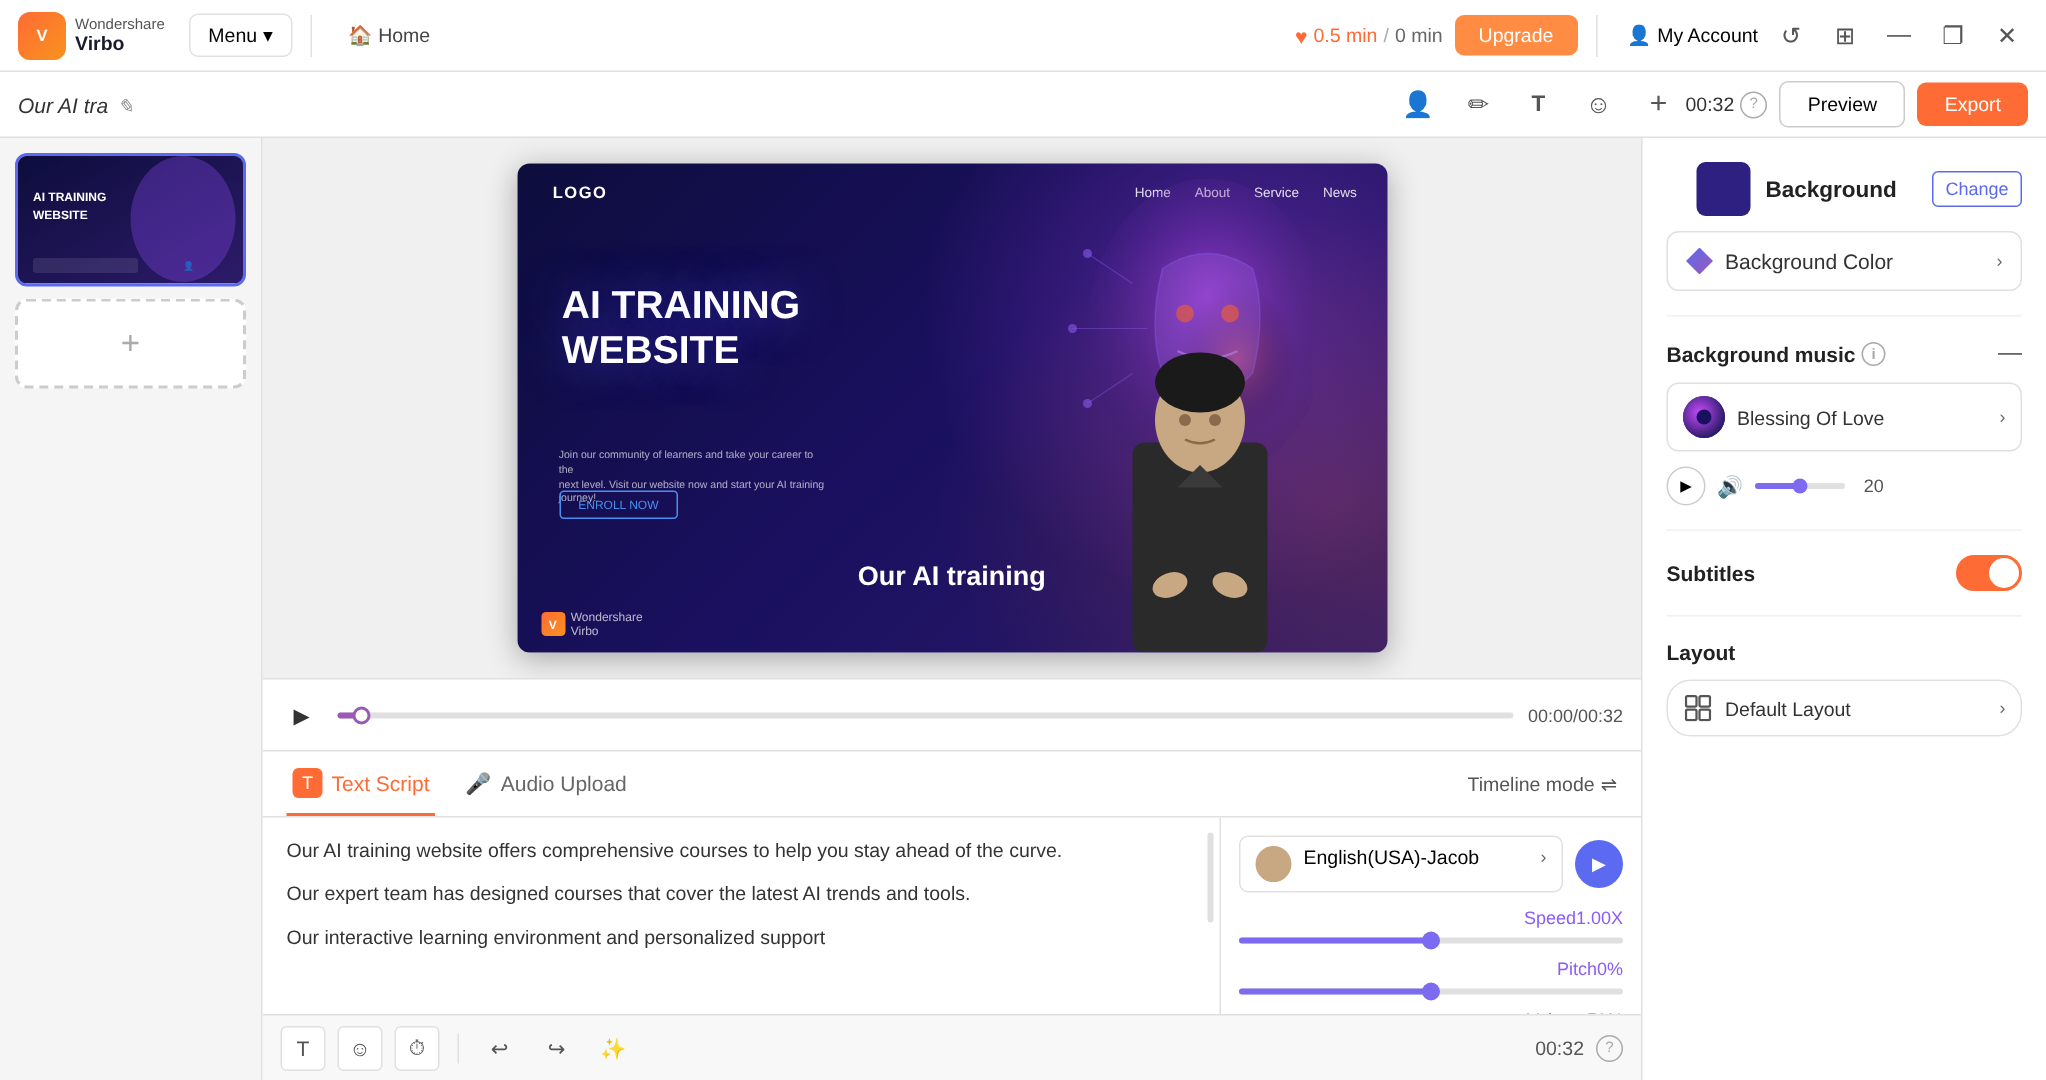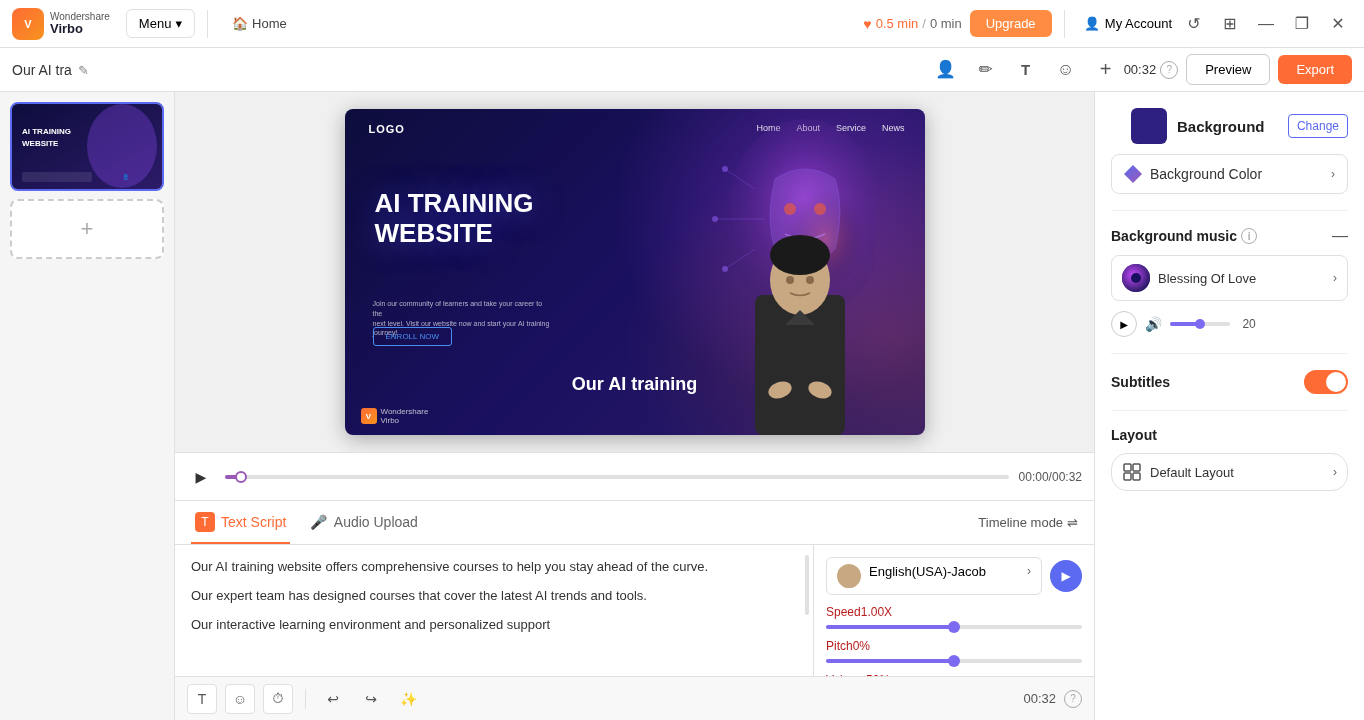--- a/index.html
+++ b/index.html
@@ -17,21 +17,21 @@
     .home-btn { display: flex; align-items: center; gap: 4px; padding: 6px 12px; cursor: pointer; font-size: 13px; color: #444; }
     .spacer { flex: 1; }
     .credit-area { display: flex; align-items: center; gap: 4px; font-size: 13px; }
     .credit-icon { color: #ff6b35; font-size: 14px; }
     .upgrade-btn { background: #ff8c42; color: white; border: none; border-radius: 6px; padding: 6px 16px; font-size: 13px; cursor: pointer; font-weight: 400; }
     .account-btn { display: flex; align-items: center; gap: 4px; font-size: 13px; cursor: pointer; margin-left: 8px; }
     .topbar-icon { width: 28px; height: 28px; display: flex; align-items: center; justify-content: center; cursor: pointer; border-radius: 4px; color: #555; font-size: 16px; }
 
     
     .toolbar2 { display: flex; align-items: center; background: #fff; height: 44px; padding: 0 12px; border-bottom: 1px solid #e0e0e0; flex-shrink: 0; }
-    .project-name { display: flex; align-items: flex-end; gap: 6px; font-size: 14px; color: #333; }
+    .project-name { display: flex; align-items: flex-end; gap: 6px; font-size: 14px; color: #333; font-style: italic; }
     .toolbar2-spacer { flex: 1; }
     .toolbar2-center { display: flex; align-items: center; gap: 4px; }
     .tool-btn { width: 36px; height: 36px; display: flex; align-items: center; justify-content: center; cursor: pointer; border-radius: 6px; color: #555; font-size: 17px; border: none; background: none; }
     .toolbar2-right { display: flex; align-items: center; gap: 8px; margin-left: auto; }
     .time-display { font-size: 13px; color: #333; display: flex; align-items: center; gap: 4px; }
     .preview-btn { padding: 7px 18px; border: 1px solid #ccc; border-radius: 6px; background: #fff; font-size: 13px; cursor: pointer; }
     .export-btn { padding: 7px 18px; border: none; border-radius: 6px; background: #ff6b35; color: white; font-size: 13px; cursor: pointer; font-weight: 500; }
 
     
     .main { display: flex; flex: 1; overflow: hidden; }
@@ -70,21 +70,21 @@
     .bottom-content { flex: 1; display: flex; overflow: hidden; }
     .script-area { flex: 1; padding: 12px 16px; overflow-y: auto; font-size: 13px; color: #333; line-height: 1.6; border-right: 1px solid #e0e0e0; position: relative; }
     .script-scroll { width: 4px; background: #e0e0e0; border-radius: 2px; position: absolute; right: 4px; top: 10px; height: 60px; }
     .voice-panel { width: 280px; padding: 12px; display: flex; flex-direction: column; gap: 10px; flex-shrink: 0; }
     .voice-selector { display: flex; align-items: flex-start; border: 1px solid #e0e0e0; border-radius: 6px; padding: 6px 10px; cursor: pointer; gap: 8px; }
     .voice-avatar { width: 24px; height: 24px; border-radius: 50%; background: #c8a882; display: flex; align-items: center; justify-content: center; font-size: 12px; overflow: hidden; }
     .voice-name { flex: 1; font-size: 13px; }
     .voice-arrow { color: #666; font-size: 12px; }
     .play-voice-btn { width: 32px; height: 32px; background: #5b6af0; border-radius: 50%; display: flex; align-items: center; justify-content: center; cursor: pointer; color: white; font-size: 12px; flex-shrink: 0; }
     .slider-section { display: flex; flex-direction: column; gap: 6px; }
-    .slider-row { display: flex; justify-content: flex-start; font-size: 12px; color: #b91c1c; }
+    .slider-row { display: flex; justify-content: flex-end; font-size: 12px; color: #8b5cf6; }
     .slider-track { width: 100%; height: 4px; background: #e0e0e0; border-radius: 2px; position: relative; cursor: pointer; }
     .slider-fill { height: 100%; background: #7c6af0; border-radius: 2px; }
     .slider-thumb { position: absolute; top: 50%; transform: translate(-50%, -50%); width: 12px; height: 12px; background: #7c6af0; border-radius: 50%; }
 
     
     .script-toolbar { height: 44px; background: #f8f8f8; border-top: 1px solid #e0e0e0; display: flex; align-items: center; padding: 0 12px; gap: 8px; flex-shrink: 0; }
     .stool-btn { width: 30px; height: 30px; display: flex; align-items: center; justify-content: center; cursor: pointer; border-radius: 4px; font-size: 14px; color: #555; border: 1px solid #e0e0e0; background: #fff; }
 
     
     .right-panel { width: 270px; background: #fff; border-left: 1px solid #e0e0e0; padding: 16px; overflow-y: auto; flex-shrink: 0; display: flex; flex-direction: column; gap: 16px; }

